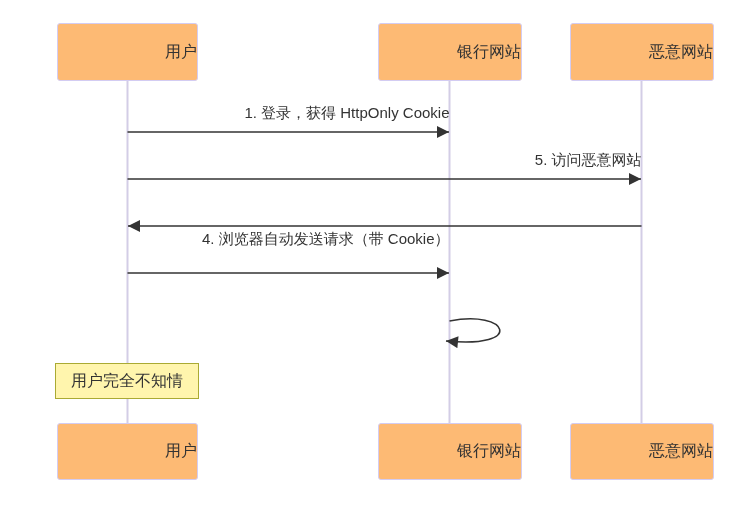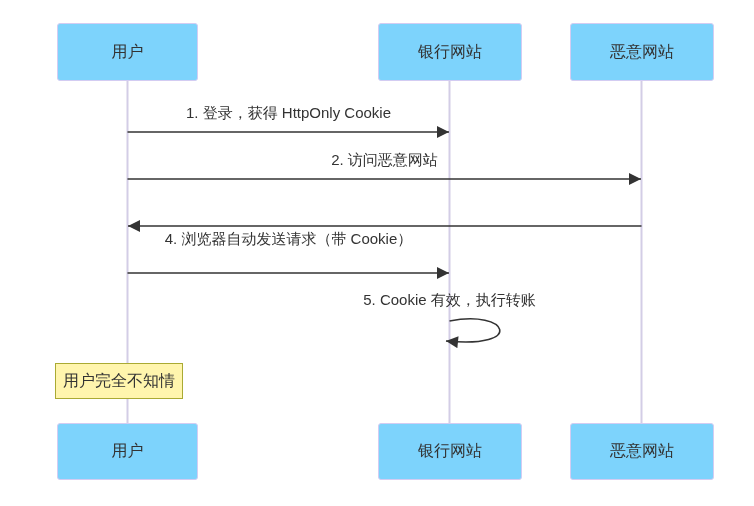--- a/index.html
+++ b/index.html
@@ -12,33 +12,33 @@
     color: #333333;
     overflow: hidden;
   }
   .overlay {
     position: absolute;
     left: 0; top: 0;
     width: 754px; height: 506px;
   }
   .actor-box {
     position: absolute;
-    background: #7dd3fc;
+    background: #fdba74;
     border: 1px solid #D3CCF2;
     border-radius: 3px;
     display: flex;
     align-items: center;
-    justify-content: center;
+    justify-content: flex-end;
     font-size: 16px;
     color: #333333;
     box-sizing: border-box;
   }
   .msg-label {
     position: absolute;
-    text-align: center;
+    text-align: right;
     font-size: 15px;
     color: #333333;
     white-space: nowrap;
   }
   .note-box {
     position: absolute;
     background: #FFF5AD;
     border: 1px solid #AAAA33;
     display: flex;
     align-items: center;
@@ -75,25 +75,24 @@
     <span>用户</span>
   </div>
   <div class="actor-box" style="left:378px; top:23px; width:144px; height:58px;">
     <span>银行网站</span>
   </div>
   <div class="actor-box" style="left:570px; top:23px; width:144px; height:58px;">
     <span>恶意网站</span>
   </div>
 
   <div class="msg-label" style="left:127.5px; top:104px; width:322px;">1. 登录，获得 HttpOnly Cookie</div>
-  <div class="msg-label" style="left:127.5px; top:151px; width:514px;">2. 访问恶意网站</div>
+  <div class="msg-label" style="left:127.5px; top:151px; width:514px;">5. 访问恶意网站</div>
   <div class="msg-label" style="left:127.5px; top:230px; width:322px;">4. 浏览器自动发送请求（带 Cookie）</div>
-  <div class="msg-label" style="left:299px; top:291px; width:301px;">5. Cookie 有效，执行转账</div>
 
-  <div class="note-box" style="left:55px; top:363px; width:128px; height:36px;">
+  <div class="note-box" style="left:55px; top:363px; width:144px; height:36px;">
     <span>用户完全不知情</span>
   </div>
 
   <div class="actor-box" style="left:57px; top:423px; width:141px; height:57px;">
     <span>用户</span>
   </div>
   <div class="actor-box" style="left:378px; top:423px; width:144px; height:57px;">
     <span>银行网站</span>
   </div>
   <div class="actor-box" style="left:570px; top:423px; width:144px; height:57px;">

